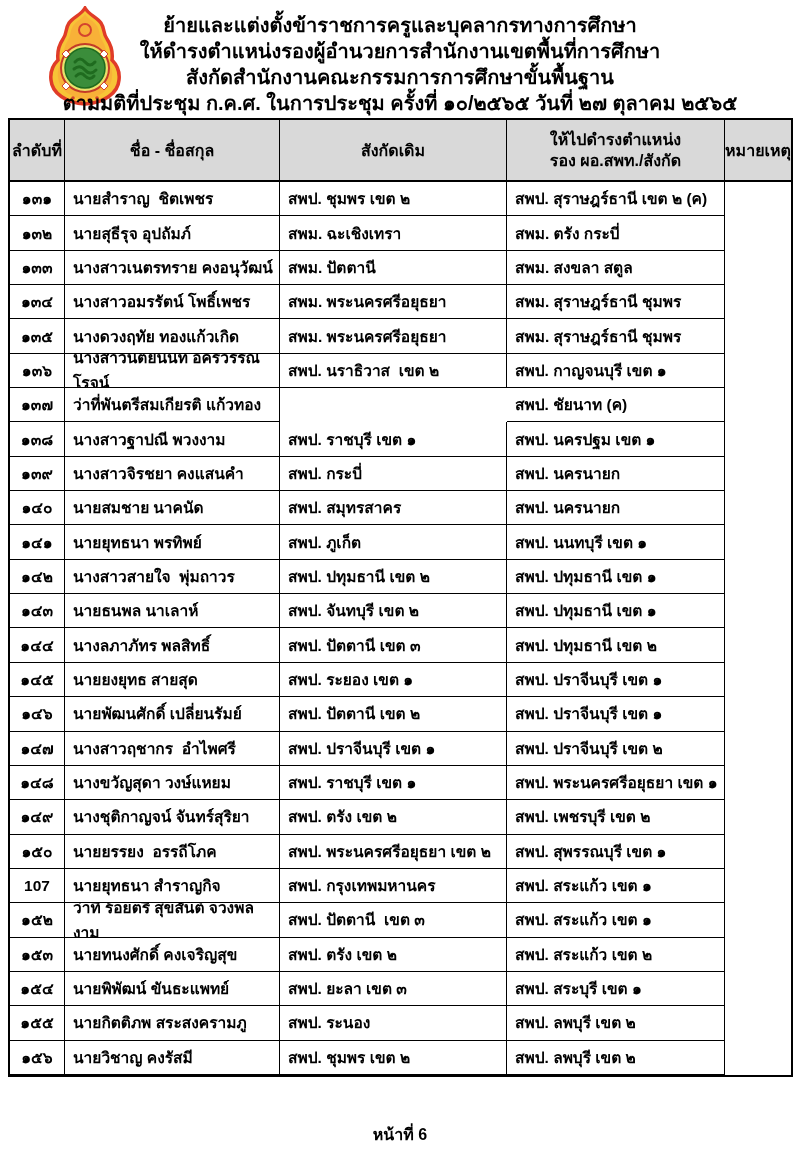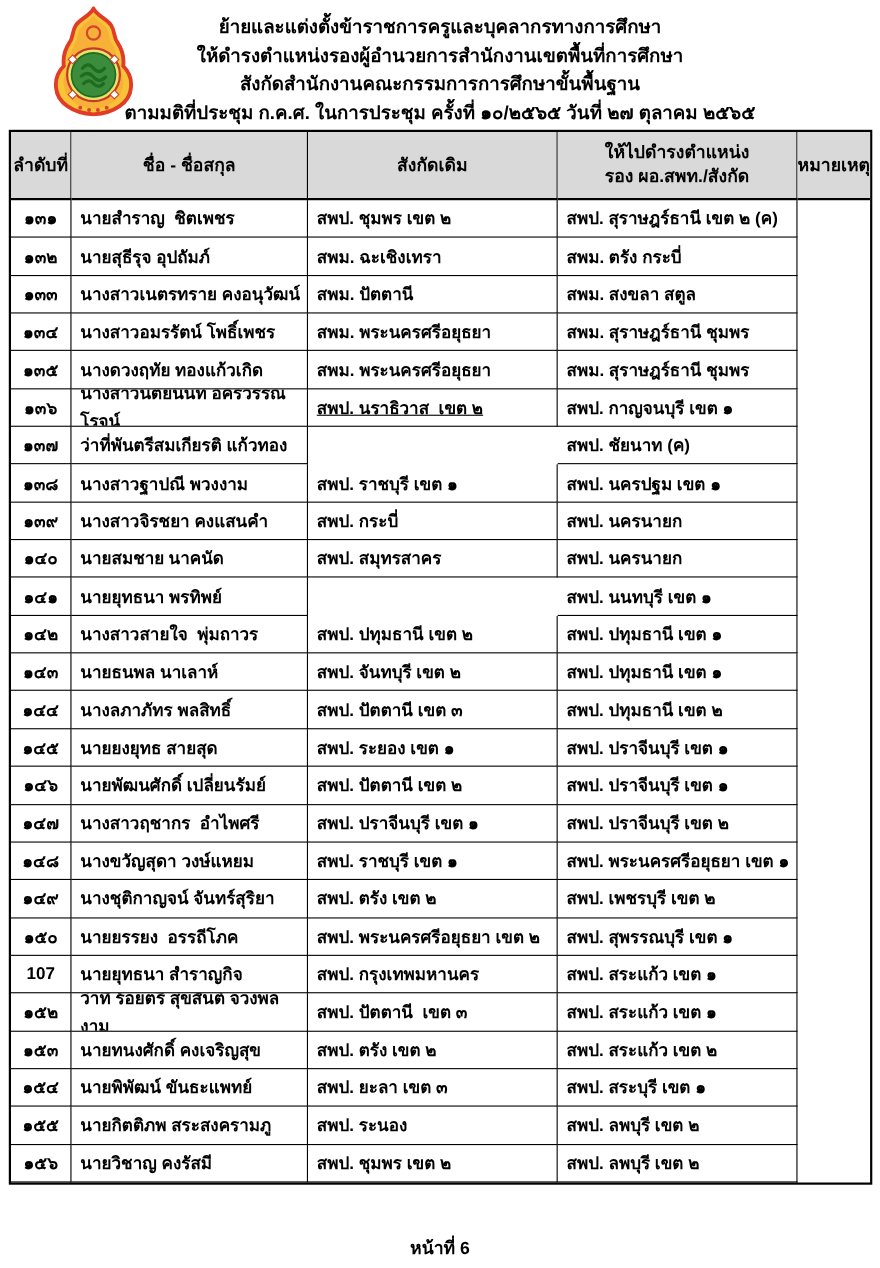--- a/index.html
+++ b/index.html
@@ -6,21 +6,21 @@
   body{
     width:800px;height:1153px;background:#ffffff;
     font-family:"Liberation Sans","DejaVu Sans",sans-serif;
     color:#000;
   }
   .page{position:relative;width:800px;height:1153px;background:#fff;overflow:hidden;}
 
   
   .logo{position:absolute;left:44px;top:6px;width:82px;height:100px;}
   .titles{position:absolute;left:0;top:12px;width:800px;text-align:center;}
-  .title-line{font-size:17px;font-weight:bold;line-height:26px;white-space:pre;}
+  .title-line{font-size:20px;font-weight:bold;line-height:26px;white-space:pre;}
 
   
   .table-grid{
     position:absolute;left:8px;top:118px;width:785px;height:959px;
     display:grid;
     grid-template-columns:55px 215px 227px 218px 1fr;
     grid-template-rows:62px repeat(26,1fr);
     border:2px solid #000;
     box-sizing:border-box;
     background:#fff;
@@ -118,39 +118,40 @@
       <div class="cell body num" style="grid-area: 5 / 1;">๑๓๔</div>
       <div class="cell body txt" style="grid-area: 5 / 2;">นางสาวอมรรัตน์ โพธิ์เพชร</div>
       <div class="cell body txt" style="grid-area: 5 / 3;">สพม. พระนครศรีอยุธยา</div>
       <div class="cell body txt" style="grid-area: 5 / 4;">สพม. สุราษฎร์ธานี ชุมพร</div>
       <div class="cell body num" style="grid-area: 6 / 1;">๑๓๕</div>
       <div class="cell body txt" style="grid-area: 6 / 2;">นางดวงฤทัย ทองแก้วเกิด</div>
       <div class="cell body txt" style="grid-area: 6 / 3;">สพม. พระนครศรีอยุธยา</div>
       <div class="cell body txt" style="grid-area: 6 / 4;">สพม. สุราษฎร์ธานี ชุมพร</div>
       <div class="cell body num" style="grid-area: 7 / 1;">๑๓๖</div>
       <div class="cell body txt" style="grid-area: 7 / 2;">นางสาวนิตยนันท์ อัครวรรณโรจน์</div>
-      <div class="cell body txt" style="grid-area: 7 / 3; text-decoration: underline;">สพป. นราธิวาส  เขต ๒</div>
+      <div class="cell body txt" style="grid-area: 7 / 3;">สพป. นราธิวาส  เขต ๒</div>
       <div class="cell body txt" style="grid-area: 7 / 4;">สพป. กาญจนบุรี เขต ๑</div>
       <div class="cell body num" style="grid-area: 8 / 1;">๑๓๗</div>
       <div class="cell body txt" style="grid-area: 8 / 2;">ว่าที่พันตรีสมเกียรติ แก้วทอง</div>
       <div class="cell body txt" style="grid-area: 8 / 4;">สพป. ชัยนาท (ค)</div>
       <div class="cell body num" style="grid-area: 9 / 1;">๑๓๘</div>
       <div class="cell body txt" style="grid-area: 9 / 2;">นางสาวฐาปณี พวงงาม</div>
       <div class="cell body txt" style="grid-area: 9 / 3;">สพป. ราชบุรี เขต ๑</div>
       <div class="cell body txt" style="grid-area: 9 / 4;">สพป. นครปฐม เขต ๑</div>
       <div class="cell body num" style="grid-area: 10 / 1;">๑๓๙</div>
       <div class="cell body txt" style="grid-area: 10 / 2;">นางสาวจิรชยา คงแสนคำ</div>
       <div class="cell body txt" style="grid-area: 10 / 3;">สพป. กระบี่</div>
       <div class="cell body txt" style="grid-area: 10 / 4;">สพป. นครนายก</div>
       <div class="cell body num" style="grid-area: 11 / 1;">๑๔๐</div>
       <div class="cell body txt" style="grid-area: 11 / 2; font-family: Liberation Serif, serif;">นายสมชาย นาคนัด</div>
       <div class="cell body txt" style="grid-area: 11 / 3;">สพป. สมุทรสาคร</div>
       <div class="cell body txt" style="grid-area: 11 / 4;">สพป. นครนายก</div>
       <div class="cell body num" style="grid-area: 12 / 1;">๑๔๑</div>
       <div class="cell body txt" style="grid-area: 12 / 2;">นายยุทธนา พรทิพย์</div>
+      <div class="cell body txt" style="grid-area: 12 / 3;">สพป. ภูเก็ต</div>
       <div class="cell body txt" style="grid-area: 12 / 4;">สพป. นนทบุรี เขต ๑</div>
       <div class="cell body num" style="grid-area: 13 / 1;">๑๔๒</div>
       <div class="cell body txt" style="grid-area: 13 / 2;">นางสาวสายใจ  พุ่มถาวร</div>
       <div class="cell body txt" style="grid-area: 13 / 3;">สพป. ปทุมธานี เขต ๒</div>
       <div class="cell body txt" style="grid-area: 13 / 4;">สพป. ปทุมธานี เขต ๑</div>
       <div class="cell body num" style="grid-area: 14 / 1;">๑๔๓</div>
       <div class="cell body txt" style="grid-area: 14 / 2;">นายธนพล นาเลาห์</div>
       <div class="cell body txt" style="grid-area: 14 / 3;">สพป. จันทบุรี เขต ๒</div>
       <div class="cell body txt" style="grid-area: 14 / 4;">สพป. ปทุมธานี เขต ๑</div>
       <div class="cell body num" style="grid-area: 15 / 1;">๑๔๔</div>

